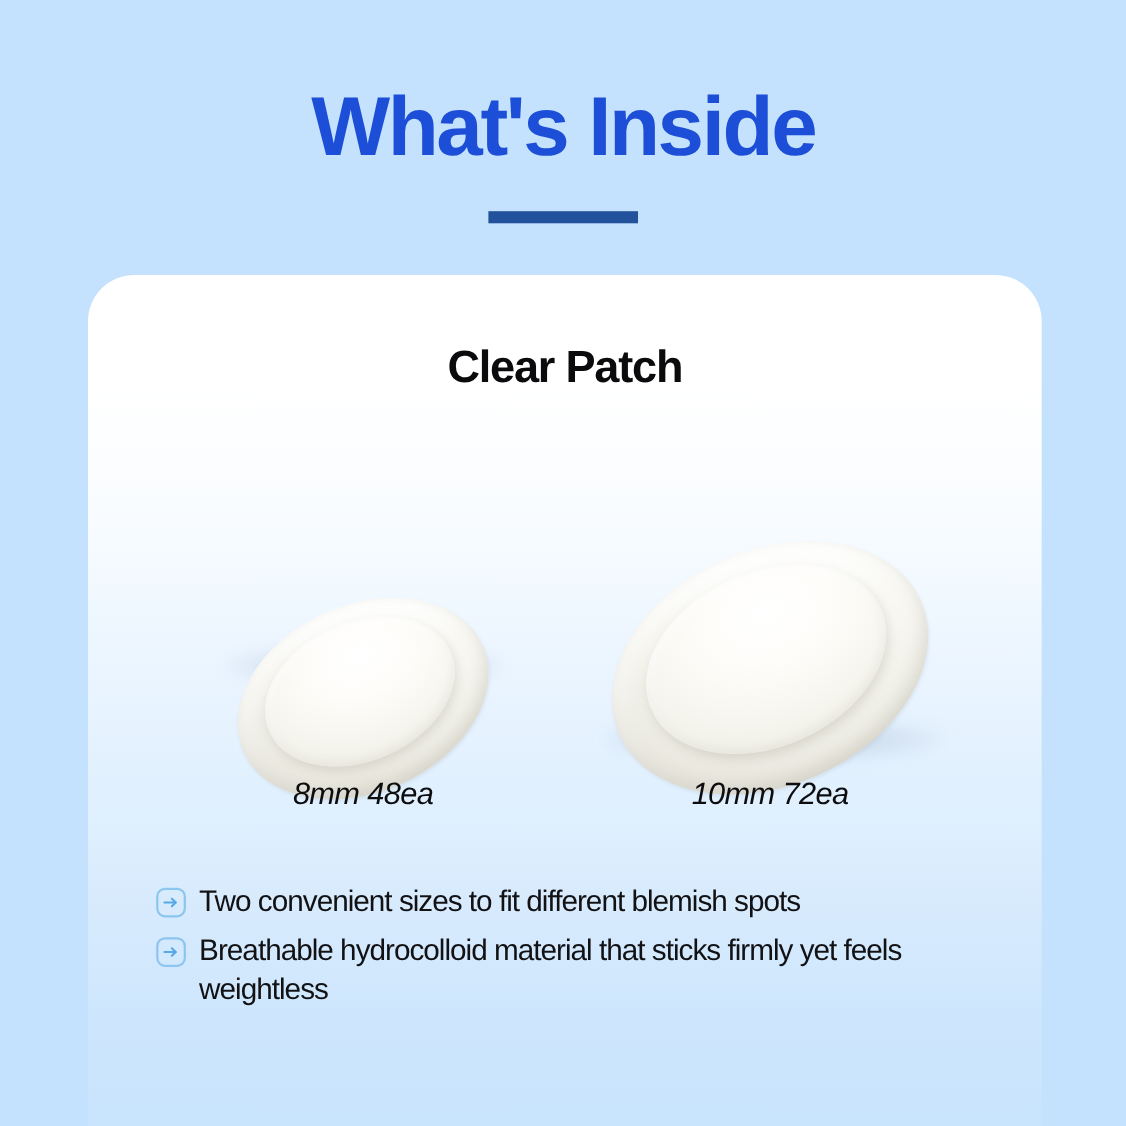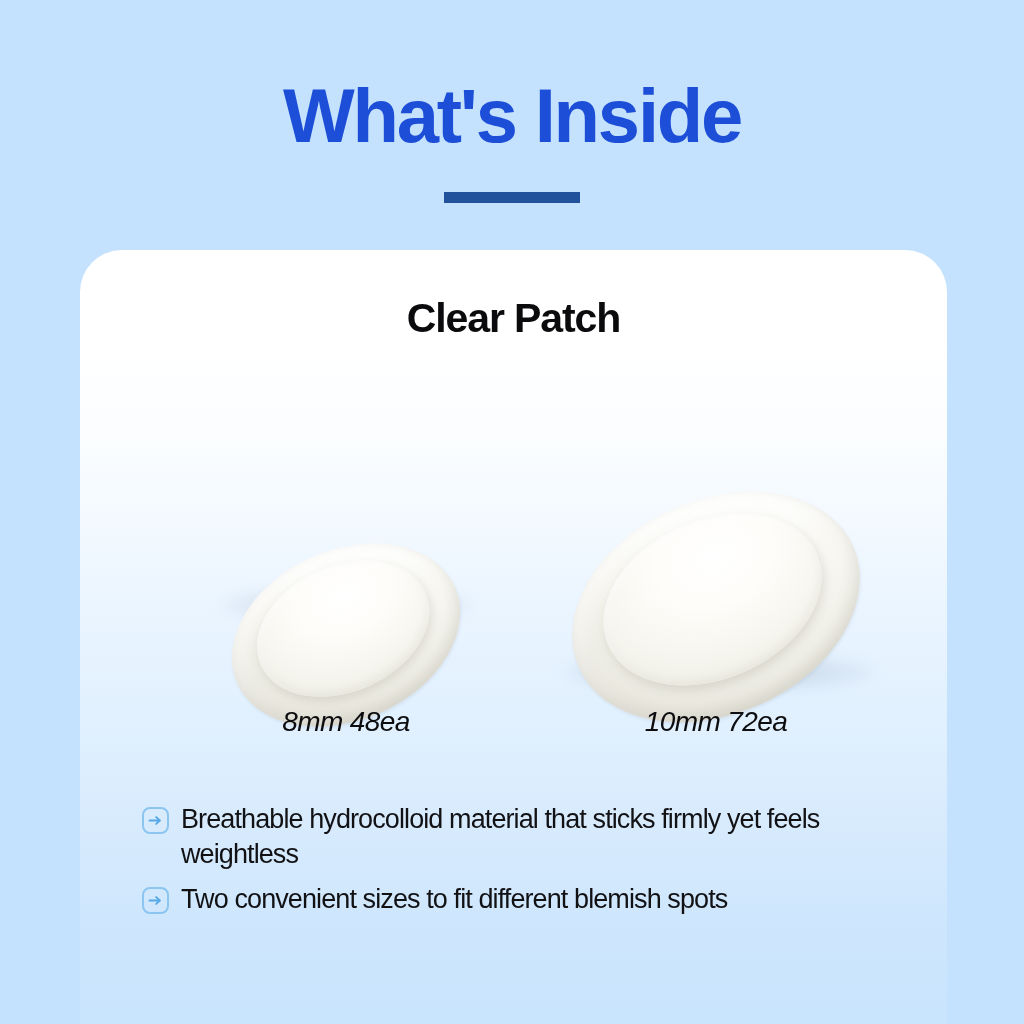--- a/index.html
+++ b/index.html
@@ -70,34 +70,34 @@
         #e0f0fe 62%,
         #d6eafd 76%,
         #cde6fd 88%,
         #c9e4fd 100%);
     overflow: hidden;
   }
 
   .card-title {
     position: absolute;
     left: 0;
-    top: 48px;
+    top: 63px;
     width: 867px;
     text-align: center;
     font-size: 41px;
     font-weight: 600;
     letter-spacing: -1.1px;
     color: #0b0b0d;
     line-height: 1;
   }
 
   
   .patch-row {
     position: absolute;
-    left: 16px;
+    left: 0;
     top: 130px;
     width: 801px;
     height: 500px;
   }
 
   .patch-slot {
     position: absolute;
     top: 0;
     height: 500px;
   }
@@ -259,29 +259,29 @@
 
     <div class="bullets">
 
       <div class="bullet">
         <span class="bullet-icon">
           <svg width="15" height="13" viewBox="0 0 15 13" aria-hidden="true">
             <path d="M1.5 6.5 H11.6" stroke="#57a8e6" stroke-width="1.9" stroke-linecap="round" fill="none"></path>
             <path d="M8.2 3.1 L11.8 6.5 L8.2 9.9" stroke="#57a8e6" stroke-width="1.9" stroke-linecap="round" stroke-linejoin="round" fill="none"></path>
           </svg>
         </span>
-        <span class="bullet-text">Breathable hydrocolloid material that sticks firmly yet feels weightless</span>
+        <span class="bullet-text">Two convenient sizes to fit different blemish spots</span>
       </div>
 
       <div class="bullet">
         <span class="bullet-icon">
           <svg width="15" height="13" viewBox="0 0 15 13" aria-hidden="true">
             <path d="M1.5 6.5 H11.6" stroke="#57a8e6" stroke-width="1.9" stroke-linecap="round" fill="none"></path>
             <path d="M8.2 3.1 L11.8 6.5 L8.2 9.9" stroke="#57a8e6" stroke-width="1.9" stroke-linecap="round" stroke-linejoin="round" fill="none"></path>
           </svg>
         </span>
-        <span class="bullet-text">Two convenient sizes to fit different blemish spots</span>
+        <span class="bullet-text">Breathable hydrocolloid material that sticks firmly yet feels weightless</span>
       </div>
 
     </div>
 
   </div>
 </div>
 
 </body></html>

